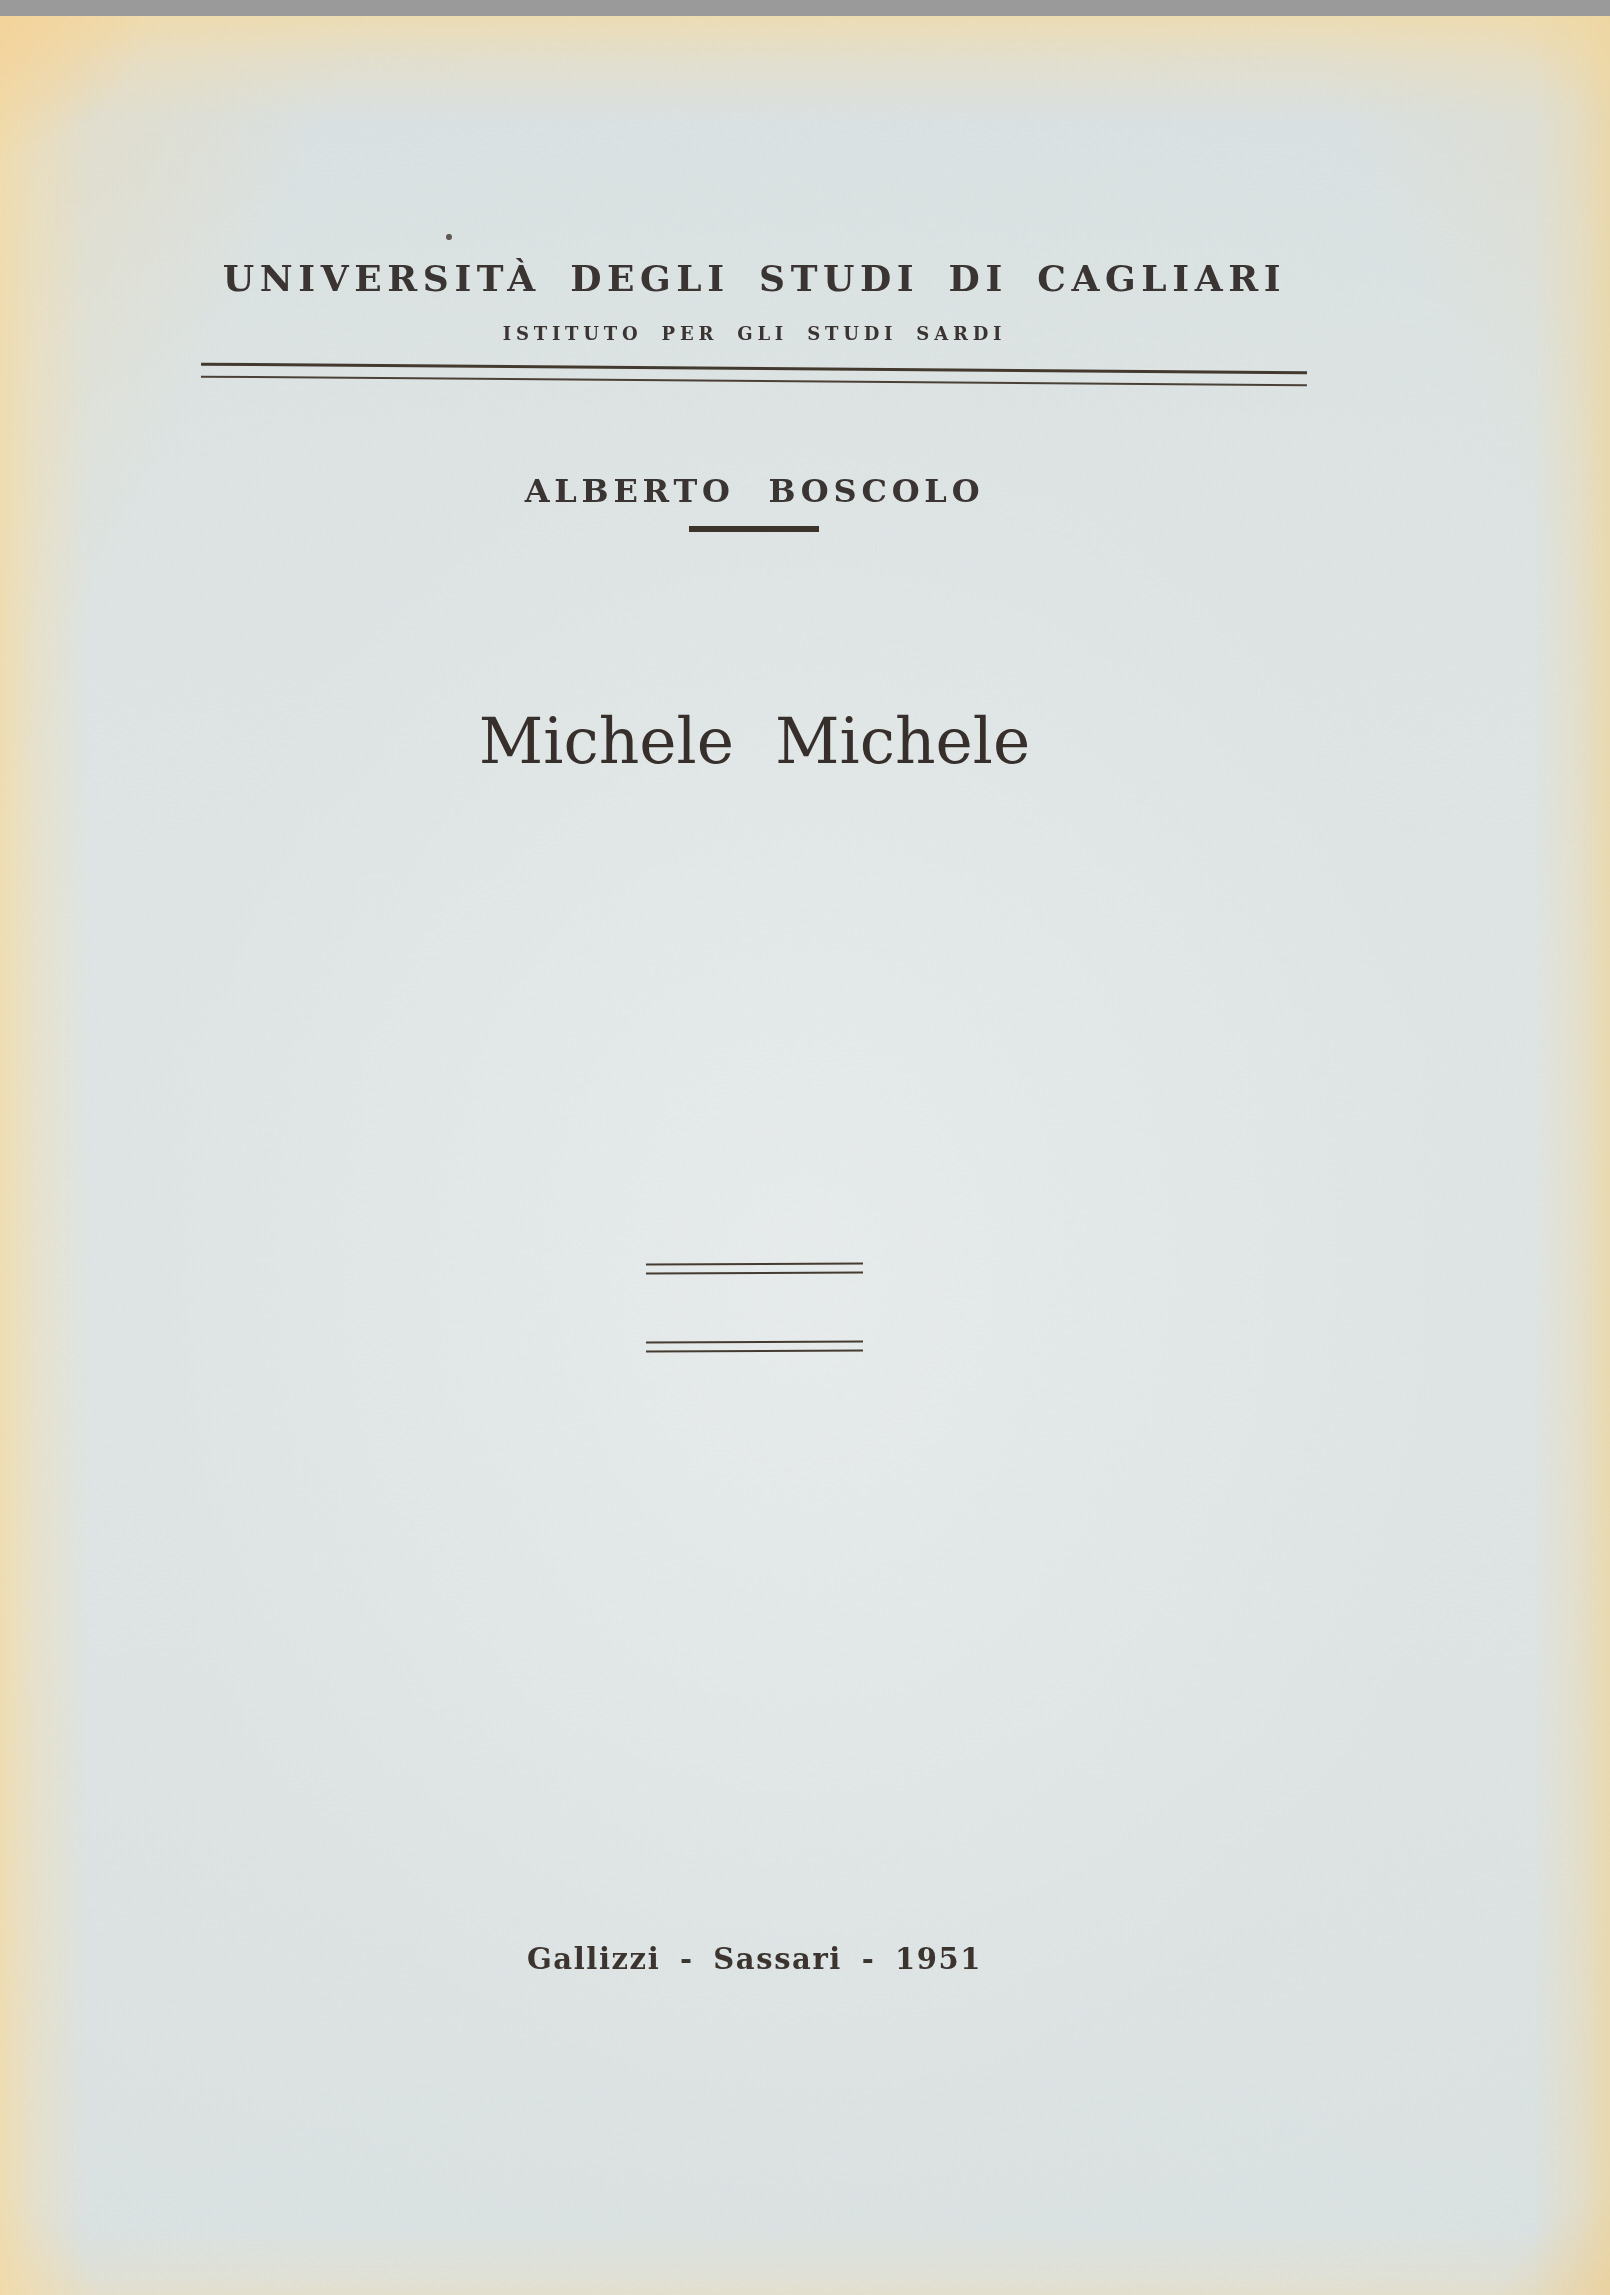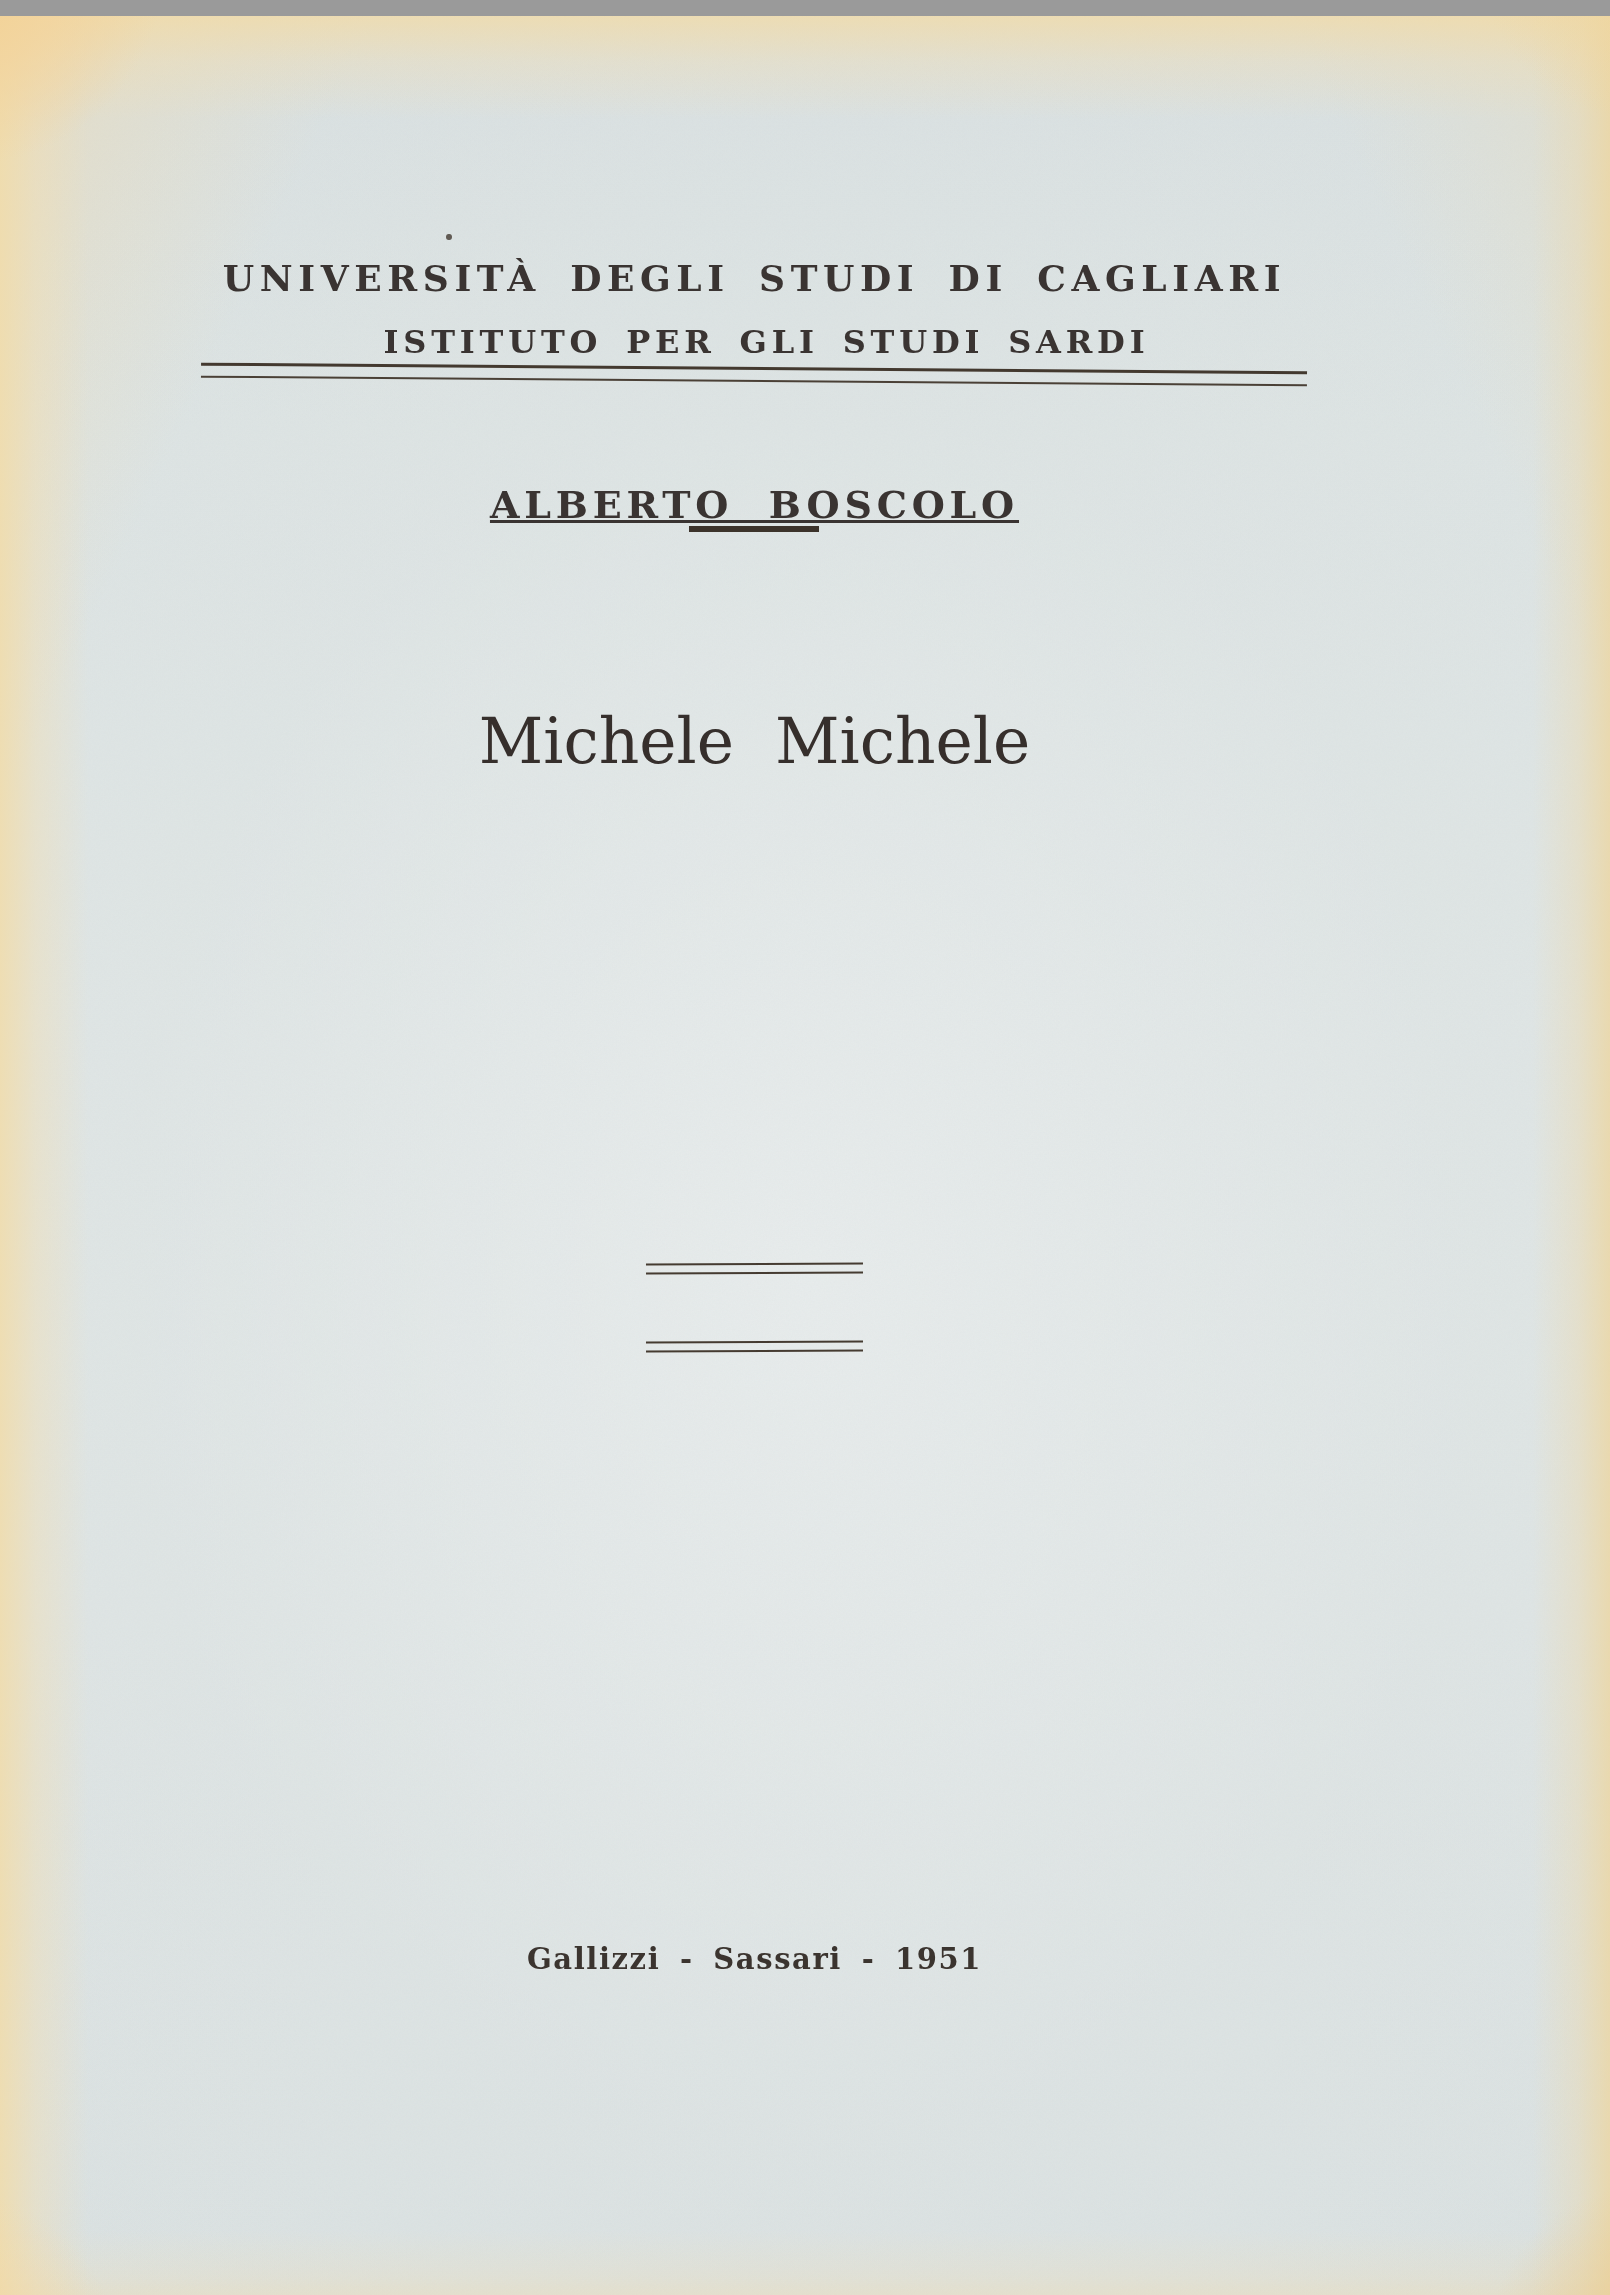--- a/index.html
+++ b/index.html
@@ -58,45 +58,43 @@
   .institution {
     top: 241px;
     font-size: 36px;
     letter-spacing: 5.6px;
     word-spacing: 11.2px;
     font-weight: 600;
   }
 
   .institute {
     top: 307px;
-    font-size: 32px;
+    font-size: 18px;
     letter-spacing: 4.8px;
     word-spacing: 8px;
     font-weight: 600;
-    padding-left: 12px;
   }
 
   .header-rule {
     position: absolute;
     top: 351px;
     left: 201px;          
     width: 1106px;
     height: 10.4px;
     border-top: 3.2px solid #43392f;
     border-bottom: 2.4px solid #4a4036;
     transform: rotate(0.45deg);
   }
 
   .author {
-    top: 466px;
-    font-size: 38px;
+    top: 456px;
+    font-size: 32px;
     letter-spacing: 4.8px;
     word-spacing: 17.7px;
     font-weight: 600;
-    text-decoration: underline;
   }
 
   .author-rule {
     position: absolute;
     top: 510px;
     left: 689px;
     width: 130px;
     height: 5.6px;
     background: #3c332b;
   }

